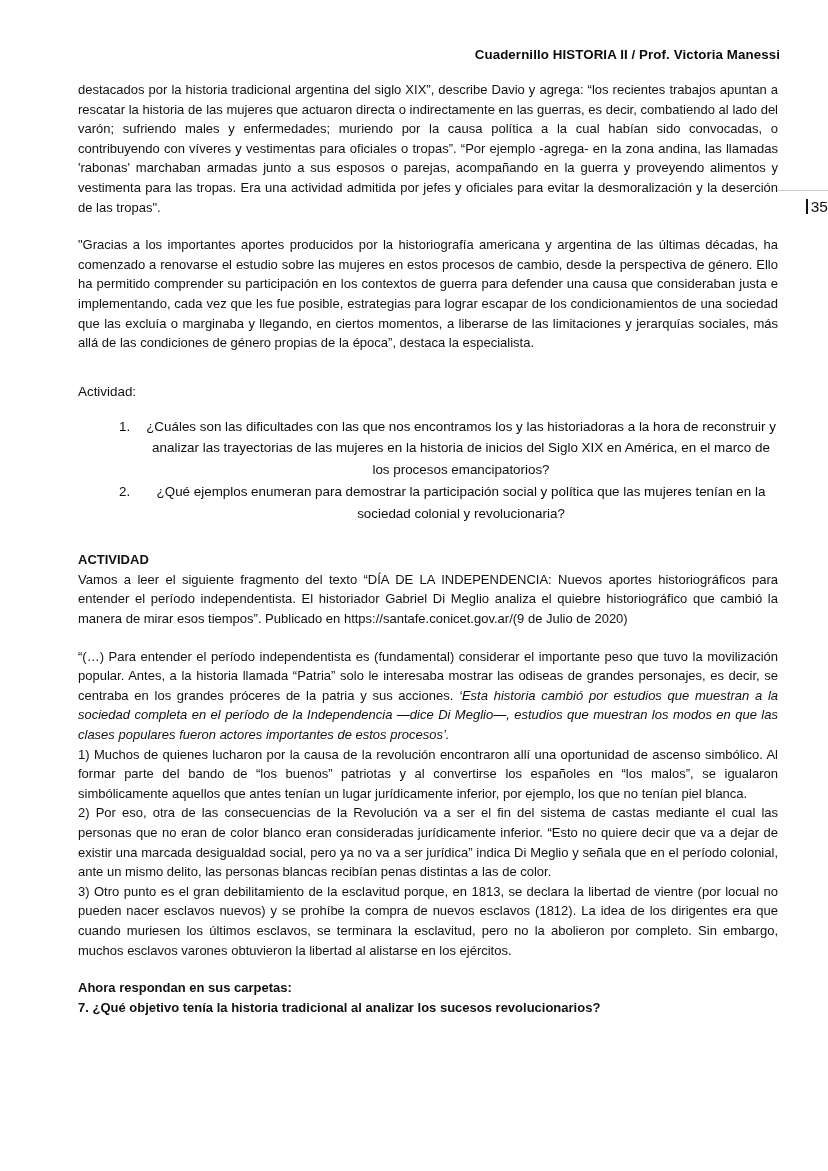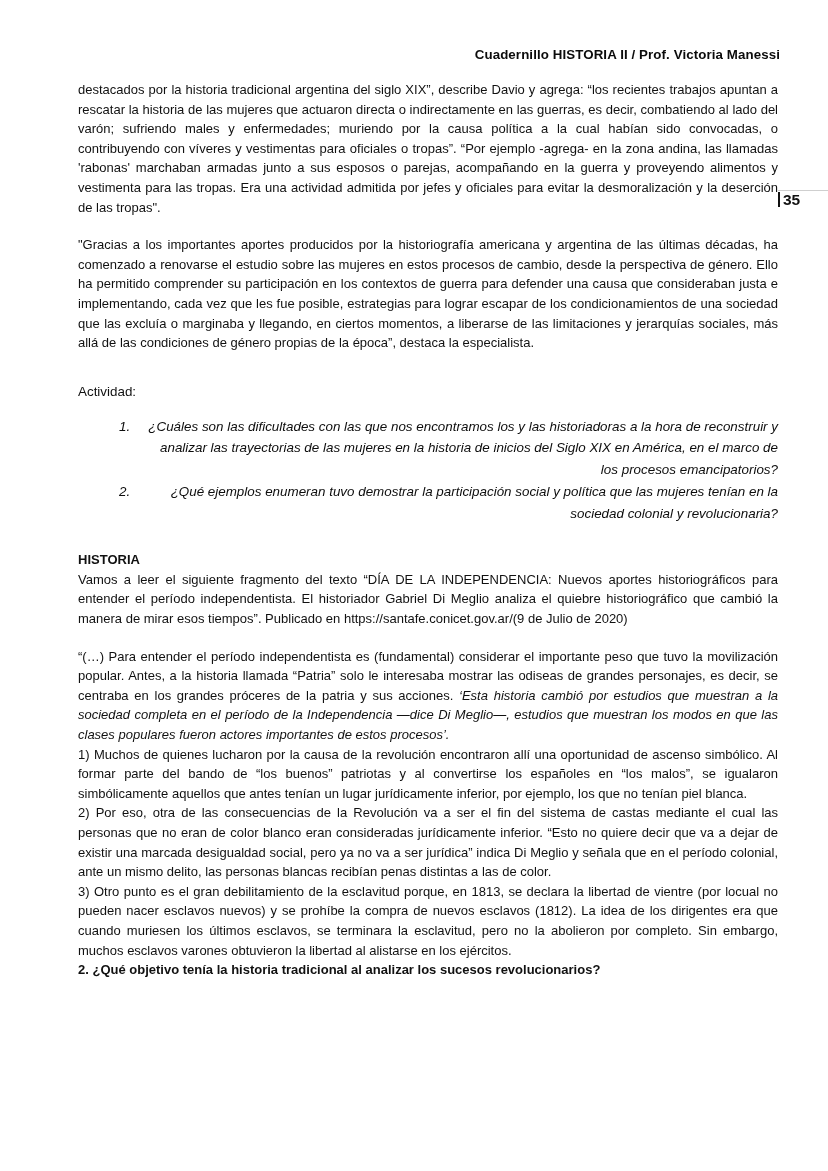--- a/index.html
+++ b/index.html
@@ -34,26 +34,28 @@
     letter-spacing: 0.1px;
     color: #0b0b0b;
   }
 
   
   .page-marker {
     position: absolute;
     top: 190px;
     left: 778px;
     width: 50px;
+    padding-top: 7px;
     border-top: 1.2px solid #cfcfcf;
     font-size: 15.5px;
-    font-weight: bold;
+    font-weight: normal;
     color: #111111;
     line-height: 1.1;
     white-space: nowrap;
+    text-align: right;
   }
   .page-marker .bar {
     display: inline-block;
     width: 2px;
     height: 15px;
     background: #111111;
     vertical-align: -2px;
     margin-right: 3px;
   }
 
@@ -82,22 +84,21 @@
   .num-list {
     margin: 14px 0 0 0;
     padding-left: 56px;
     list-style: decimal;
     font-size: 13.4px;
     line-height: 21.5px;
   }
   .num-list li {
     margin-bottom: 1px;
     padding-left: 10px;
-    text-align: right;
-    font-style: italic;
+    text-align: center;
   }
   .num-list li::marker {
     font-weight: normal;
   }
 
   .activity-label {
     font-size: 13.4px;
     line-height: 21px;
     text-align: left;
     margin-top: 28px;
@@ -120,36 +121,37 @@
   <div class="content">
 
     <p>destacados por la historia tradicional argentina del siglo XIX”, describe Davio y agrega: “los recientes trabajos apuntan a rescatar la historia de las mujeres que actuaron directa o indirectamente en las guerras, es decir, combatiendo al lado del varón; sufriendo males y enfermedades; muriendo por la causa política a la cual habían sido convocadas, o contribuyendo con víveres y vestimentas para oficiales o tropas”. “Por ejemplo -agrega- en la zona andina, las llamadas 'rabonas' marchaban armadas junto a sus esposos o parejas, acompañando en la guerra y proveyendo alimentos y vestimenta para las tropas. Era una actividad admitida por jefes y oficiales para evitar la desmoralización y la deserción de las tropas".</p>
 
     <p class="gap-lg">"Gracias a los importantes aportes producidos por la historiografía americana y argentina de las últimas décadas, ha comenzado a renovarse el estudio sobre las mujeres en estos procesos de cambio, desde la perspectiva de género. Ello ha permitido comprender su participación en los contextos de guerra para defender una causa que consideraban justa e implementando, cada vez que les fue posible, estrategias para lograr escapar de los condicionamientos de una sociedad que las excluía o marginaba y llegando, en ciertos momentos, a liberarse de las limitaciones y jerarquías sociales, más allá de las condiciones de género propias de la época”, destaca la especialista.</p>
 
     <p class="gap-lg activity-label">Actividad:</p>
 
     <ol class="num-list">
       <li>¿Cuáles son las dificultades con las que nos encontramos los y las historiadoras a la hora de reconstruir y analizar las trayectorias de las mujeres en la historia de inicios del Siglo XIX en América, en el marco de los procesos emancipatorios?</li>
-      <li>¿Qué ejemplos enumeran tuvo demostrar la participación social y política que las mujeres tenían en la sociedad colonial y revolucionaria?</li>
+      <li>¿Qué ejemplos enumeran para demostrar la participación social y política que las mujeres tenían en la sociedad colonial y revolucionaria?</li>
     </ol>
 
-    <p class="gap-xl strong">HISTORIA</p>
+    <p class="gap-xl strong">ACTIVIDAD</p>
 
     <p>Vamos a leer el siguiente fragmento del texto “DÍA DE LA INDEPENDENCIA:  Nuevos aportes historiográficos para entender el período independentista. El historiador Gabriel Di Meglio analiza el quiebre historiográfico que cambió la manera de mirar esos tiempos”. Publicado en https://santafe.conicet.gov.ar/(9 de Julio de 2020)</p>
 
     <p class="gap-lg"><span>“(…) Para entender el período independentista es (fundamental) considerar el importante peso que tuvo la movilización popular. Antes, a la historia llamada “Patria” solo le interesaba mostrar las odiseas de grandes personajes, es decir, se centraba en los grandes próceres de la patria y sus acciones. </span><span class="ital">‘Esta historia cambió por estudios que muestran a la sociedad completa en el período de la Independencia —dice Di Meglio—, estudios que muestran los modos en que las clases populares fueron actores importantes de estos procesos’.</span></p>
 
 
     <p>1) Muchos de quienes lucharon por la causa de la revolución encontraron allí una oportunidad de ascenso simbólico. Al formar parte del bando de “los buenos” patriotas y al convertirse los españoles en “los malos”, se igualaron simbólicamente aquellos que antes tenían un lugar jurídicamente inferior, por ejemplo, los que no tenían piel blanca.</p>
 
     <p>2) Por eso, otra de las consecuencias de la Revolución va a ser el fin del sistema de castas mediante el cual las personas que no eran de color blanco eran consideradas jurídicamente inferior. “Esto no quiere decir que va a dejar de existir una marcada desigualdad social, pero ya no va a ser jurídica” indica Di Meglio y señala que en el período colonial, ante un mismo delito, las personas blancas recibían penas distintas a las de color.</p>
 
     <p>3) Otro punto es el gran debilitamiento de la esclavitud porque, en 1813, se declara la libertad de vientre (por locual no pueden nacer esclavos nuevos) y se prohíbe la compra de nuevos esclavos (1812). La idea de los dirigentes era que cuando muriesen los últimos esclavos, se terminara la esclavitud, pero no la abolieron por completo. Sin embargo, muchos esclavos varones obtuvieron la libertad al alistarse en los ejércitos.</p>
 
 
+    <p class="gap-lg strong">Ahora respondan en sus carpetas:</p>
 
-    <p class="strong">2. ¿Qué objetivo tenía la historia tradicional al analizar los sucesos revolucionarios?</p>
+    <p class="strong">7. ¿Qué objetivo tenía la historia tradicional al analizar los sucesos revolucionarios?</p>
 
 
 
   </div>
 </div>
 
 </body></html>

